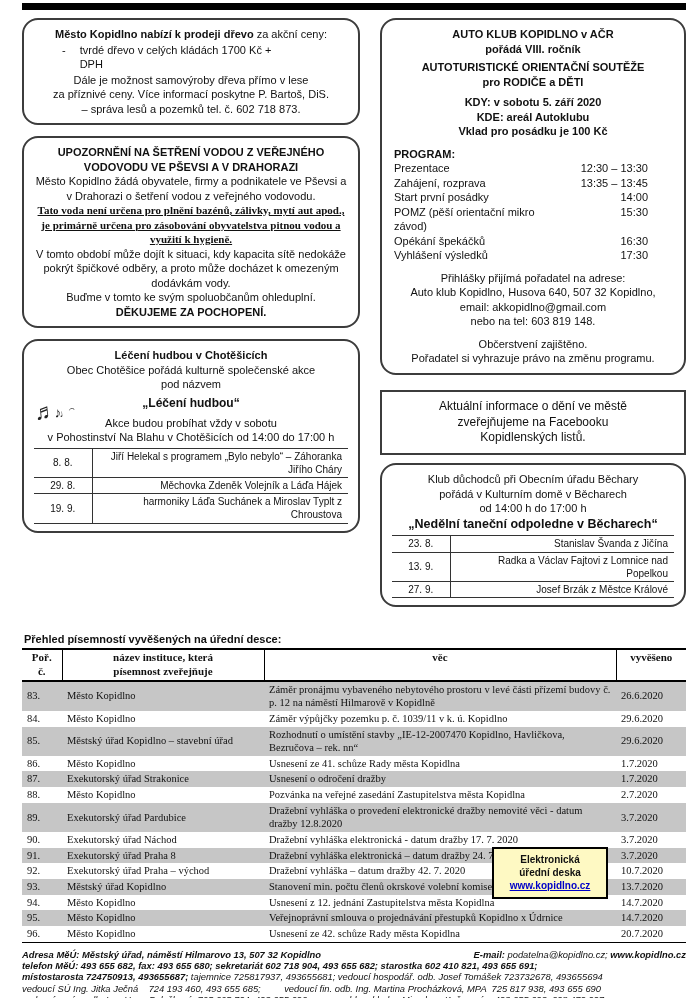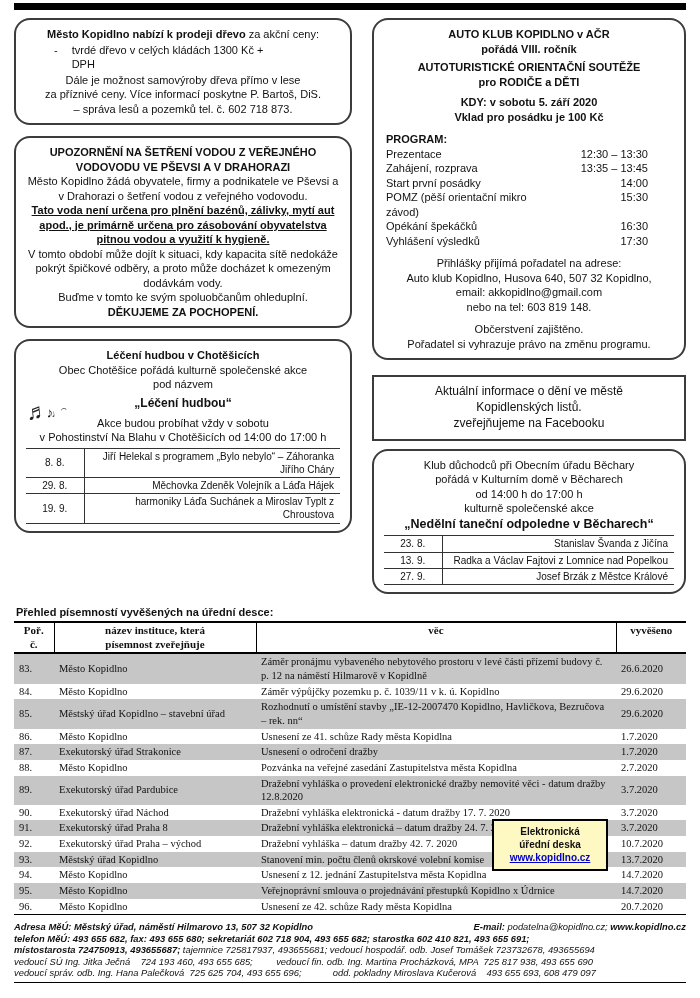--- a/index.html
+++ b/index.html
@@ -1,33 +1,33 @@
 <!DOCTYPE html>
 <html lang="cs"><head>
 <meta charset="utf-8">
 <style>
   * { margin:0; padding:0; box-sizing:border-box; }
   html,body { background:#e8e8e8; }
   .page{
     width:700px; height:998px; margin:0 auto; background:#ffffff;
     font-family:"Liberation Sans", sans-serif; color:#111;
-    padding:3px 14px 0 14px; overflow:hidden; position:relative;
+    padding:3px 14px 0 22px; overflow:hidden; position:relative;
   }
   .topbar{ height:7px; background:#000; margin-bottom:8px; }
   .columns{ display:flex; gap:20px; align-items:flex-start; }
   .col-left{ width:338px; flex:0 0 338px; }
   .col-right{ flex:1; }
   .box{
     border:2px solid #3c3c3c; padding:7px 10px; font-size:11px; line-height:1.32;
     text-align:center; margin-bottom:11px; background:#fff;
   }
   .rounded{ border-radius:16px; }
   .square{ border-radius:0; }
   .b{ font-weight:bold; }
-  .bu{ font-weight:bold; text-decoration:underline; }
+  .bu{ font-weight:bold; text-decoration:underline;font-family:Liberation Serif, serif; }
   .gap4{ margin-top:4px; } .gap6{ margin-top:6px; } .gap8{ margin-top:8px; }
 
   
   .wood-bullets{ list-style:none; text-align:left; padding-left:28px; margin:1px 0; }
   .wood-bullets li{ display:flex; gap:14px; }
   .wood-bullets li::before{ content:"-"; }
   .wood-bullets li span{ display:block; max-width:215px; }
 
   
   .music-box{ position:relative; }
@@ -39,21 +39,21 @@
   .event-table td{ border-top:1px solid #333; padding:1px 6px; text-align:right; }
   .event-table tr:last-child td{ border-bottom:1px solid #333; }
   .event-table td.date{ width:58px; text-align:center; border-right:1px solid #333; vertical-align:middle; }
 
   
   .prog-row{ display:flex; justify-content:space-between; text-align:left; padding:0 26px 0 2px; }
   .prog-time{ min-width:92px; text-align:right; white-space:nowrap; }
   .left-label{ text-align:left; padding-left:2px; }
 
   
-  .notice-heading{ font-size:11px; font-weight:bold; margin:6px 0 3px 2px; text-align:left; }
+  .notice-heading{ font-size:11px; font-weight:bold; margin:20px 0 3px 2px; text-align:left; }
   .table-wrap{ position:relative; }
   table.notice{ border-collapse:collapse; width:100%;
     font-family:"Liberation Serif", serif; font-size:10.5px; }
   table.notice th{
     font-size:11px; font-weight:bold; border-top:2px solid #000; border-bottom:2px solid #000;
     padding:1px 4px; text-align:center; vertical-align:top; line-height:1.25;
   }
   table.notice th + th{ border-left:1px solid #000; }
   table.notice td{ padding:1px 5px; vertical-align:middle; line-height:1.3; text-align:left; }
   table.notice tr:nth-of-type(odd) td{ background:#c6c6c6; }
@@ -82,21 +82,21 @@
 
   <div class="columns">
 
     <div class="col-left">
 
       <section class="box rounded">
         <div><span class="b">Město Kopidlno nabízí k prodeji dřevo</span><span> za akční ceny:</span></div>
         <ul class="wood-bullets">
 
             <li>
-              <span>tvrdé dřevo v celých kládách 1300 Kč + DPH</span>
+              <span>tvrdé dřevo v celých kládách 1700 Kč + DPH</span>
             </li>
           </ul>
         <div>
 
         <div>Dále je možnost samovýroby dřeva přímo v lese</div>
             <div>za příznivé ceny. Více informací poskytne P. Bartoš, DiS.</div>
             <div>– správa lesů a pozemků tel. č. 602 718 873.</div>
           </div>
       </section>
 
@@ -138,20 +138,21 @@
     </div>
 
     <div class="col-right">
 
       <section class="box rounded" style="margin-bottom:15px">
         <div class="b">AUTO KLUB KOPIDLNO v AČR</div>
         <div class="b">pořádá VIII. ročník</div>
         <div class="b gap4">AUTOTURISTICKÉ ORIENTAČNÍ SOUTĚŽE</div>
         <div class="b">pro RODIČE a  DĚTI</div>
         <div class="b gap6">KDY: v sobotu 5. září 2020</div>
+        <div class="b">KDE: areál Autoklubu</div>
         <div class="b">Vklad pro posádku je 100 Kč</div>
         <div class="b left-label gap8">PROGRAM:</div>
         <div>
 
         <div class="prog-row">
             <span>Prezentace</span>
             <span class="prog-time">12:30 – 13:30</span>
           </div>
             <div class="prog-row">
             <span>Zahájení, rozprava</span>
@@ -177,29 +178,28 @@
         <div class="gap8">Přihlášky přijímá pořadatel na adrese:</div>
         <div>Auto klub Kopidlno, Husova 640, 507 32 Kopidlno,</div>
         <div>email: akkopidlno@gmail.com</div>
         <div>nebo na tel: 603 819 148.</div>
         <div class="gap8">Občerstvení zajištěno.</div>
         <div>Pořadatel si vyhrazuje právo na změnu programu.</div>
       </section>
 
       <section class="box square" style="font-size:12px; margin-bottom:8px">
         <div>Aktuální informace o dění ve městě</div>
+        <div>zveřejňujeme na Facebooku</div>
         <div>Kopidlenských listů.</div>
-        <div>zveřejňujeme na Facebooku</div>
       </section>
 
       <section class="box rounded" style="margin-bottom:6px">
         <div>Klub důchodců při Obecním úřadu Běchary</div>
         <div>pořádá v Kulturním domě v Běcharech</div>
         <div>od 14:00 h do 17:00 h</div>
-        <div>kulturně společenské akce</div>
         <div class="b" style="font-size:12.5px">„Nedělní taneční odpoledne v Běcharech“</div>
         <table class="event-table gap4">
           <tbody>
 
           <tr>
               <td class="date">23. 8.</td>
               <td>Stanislav Švanda z Jičína</td>
             </tr>
               <tr>
               <td class="date">13. 9.</td>

